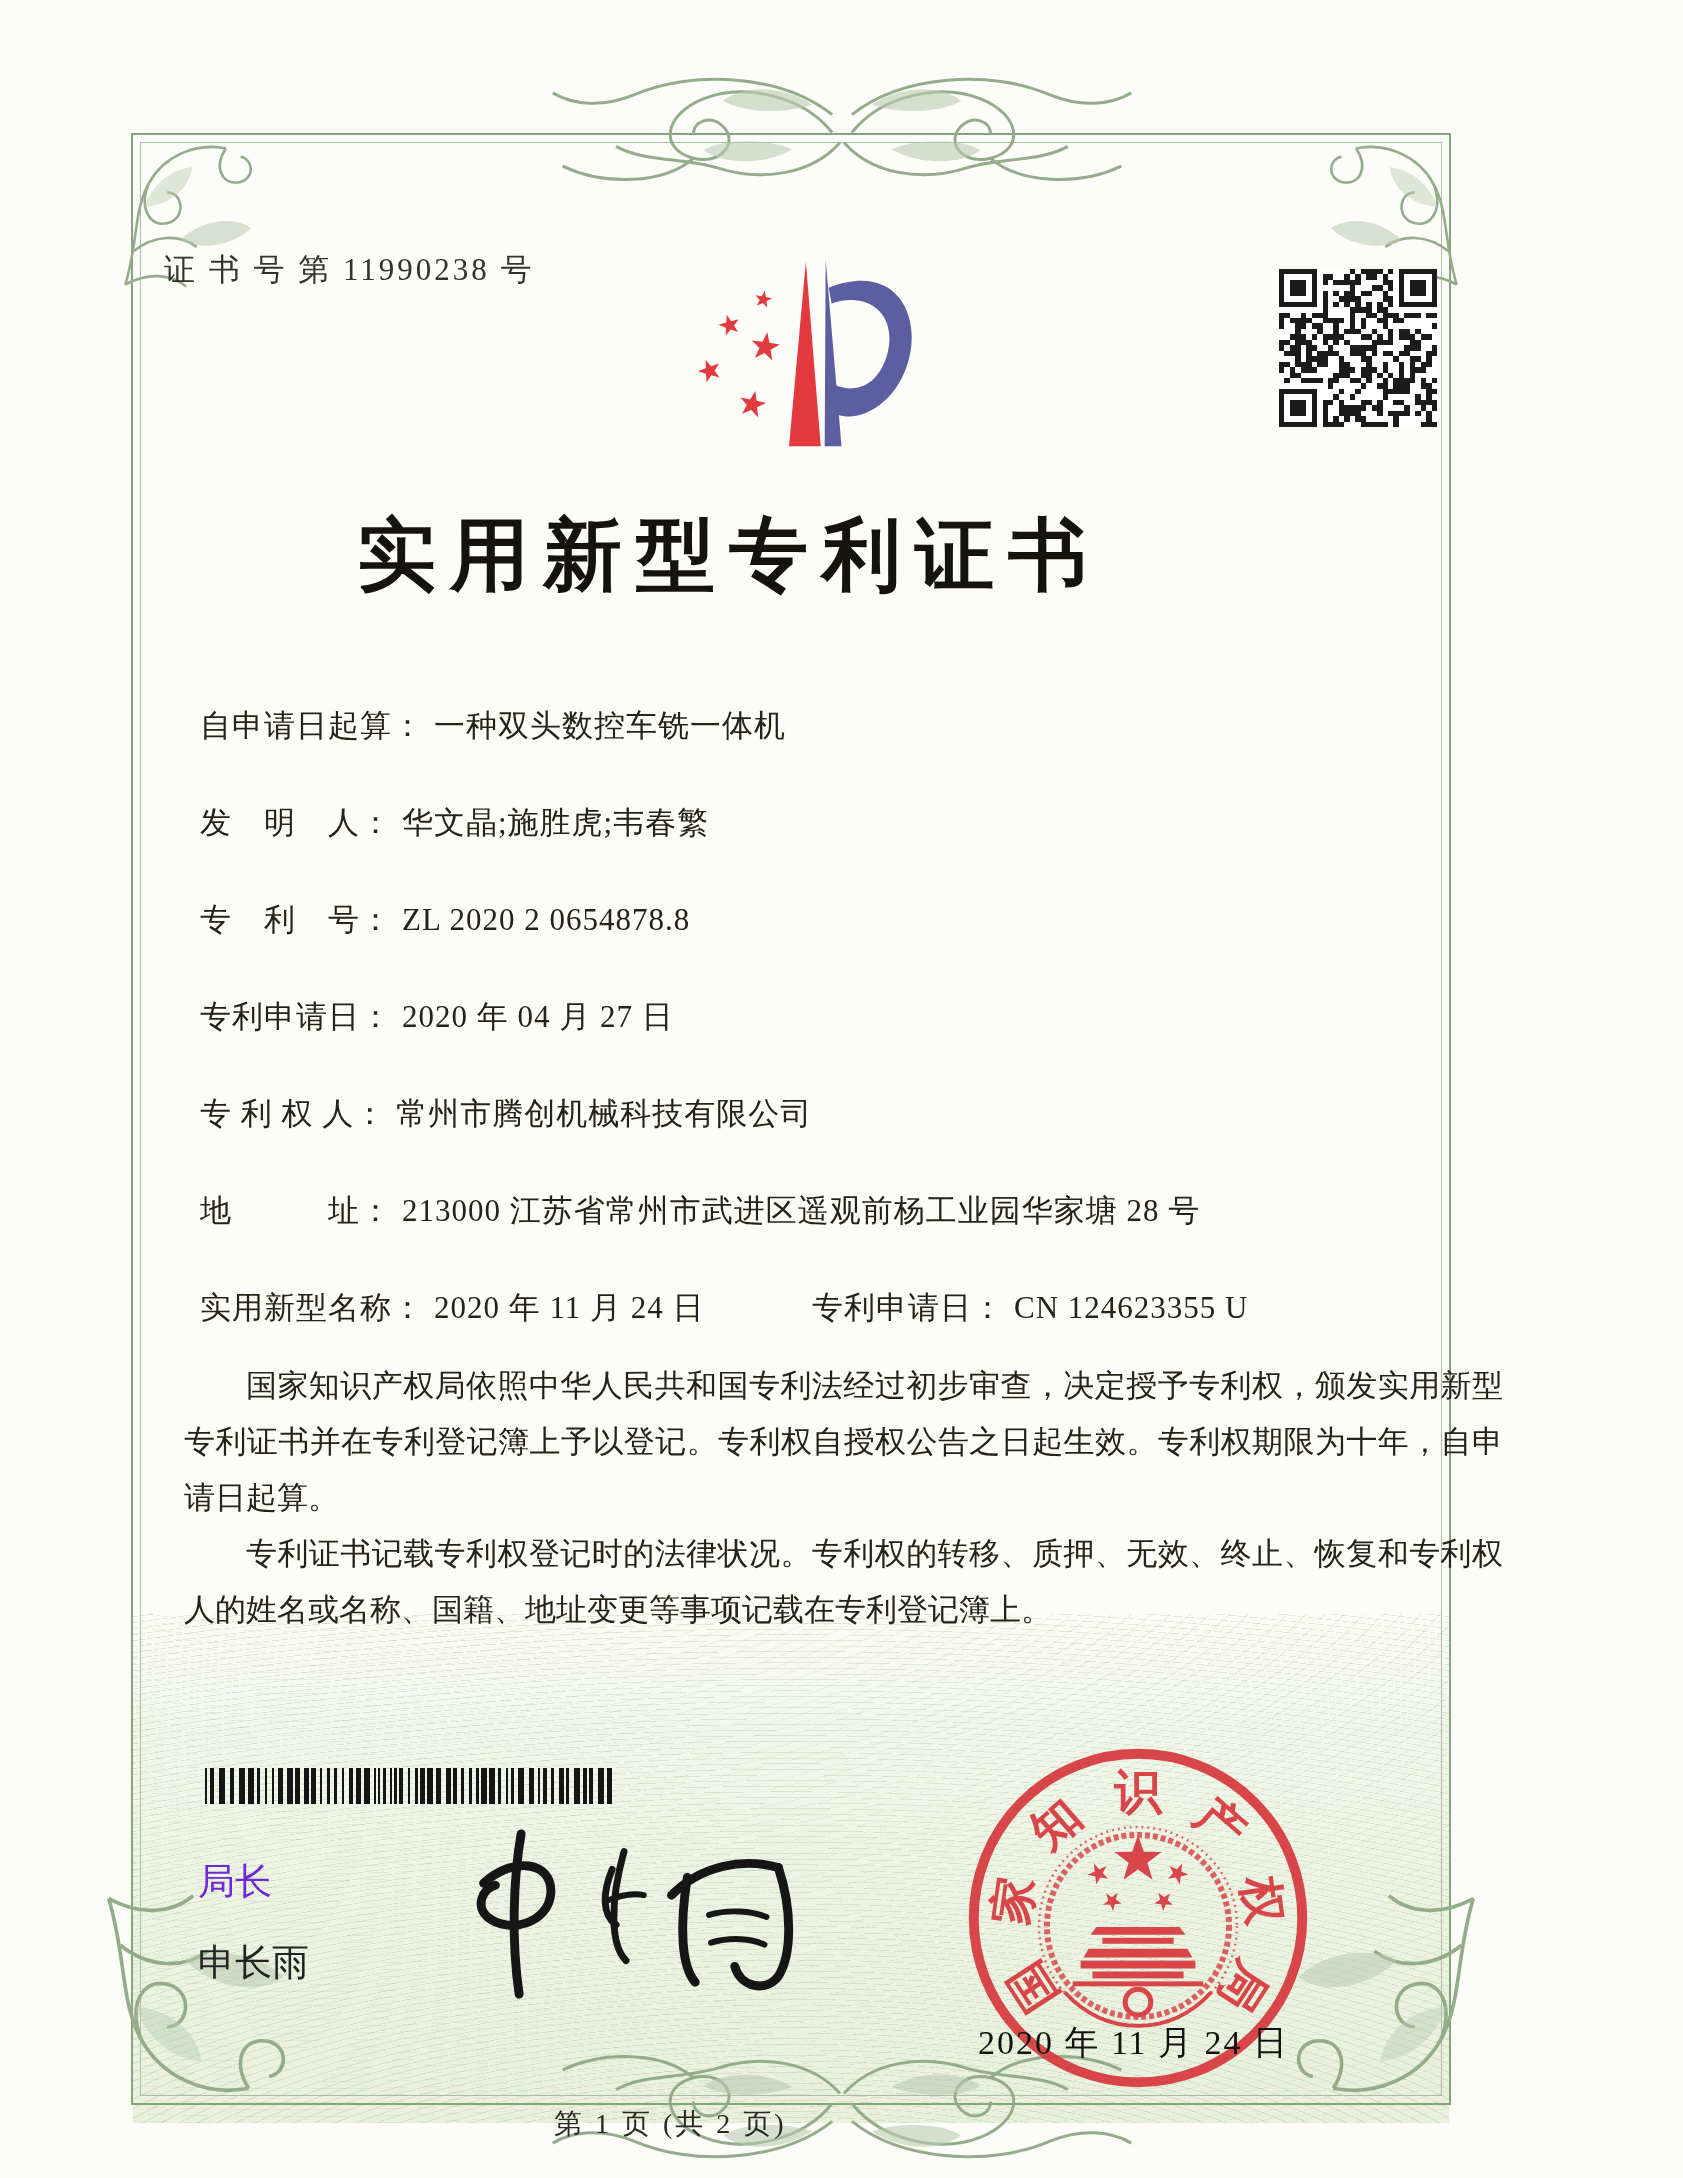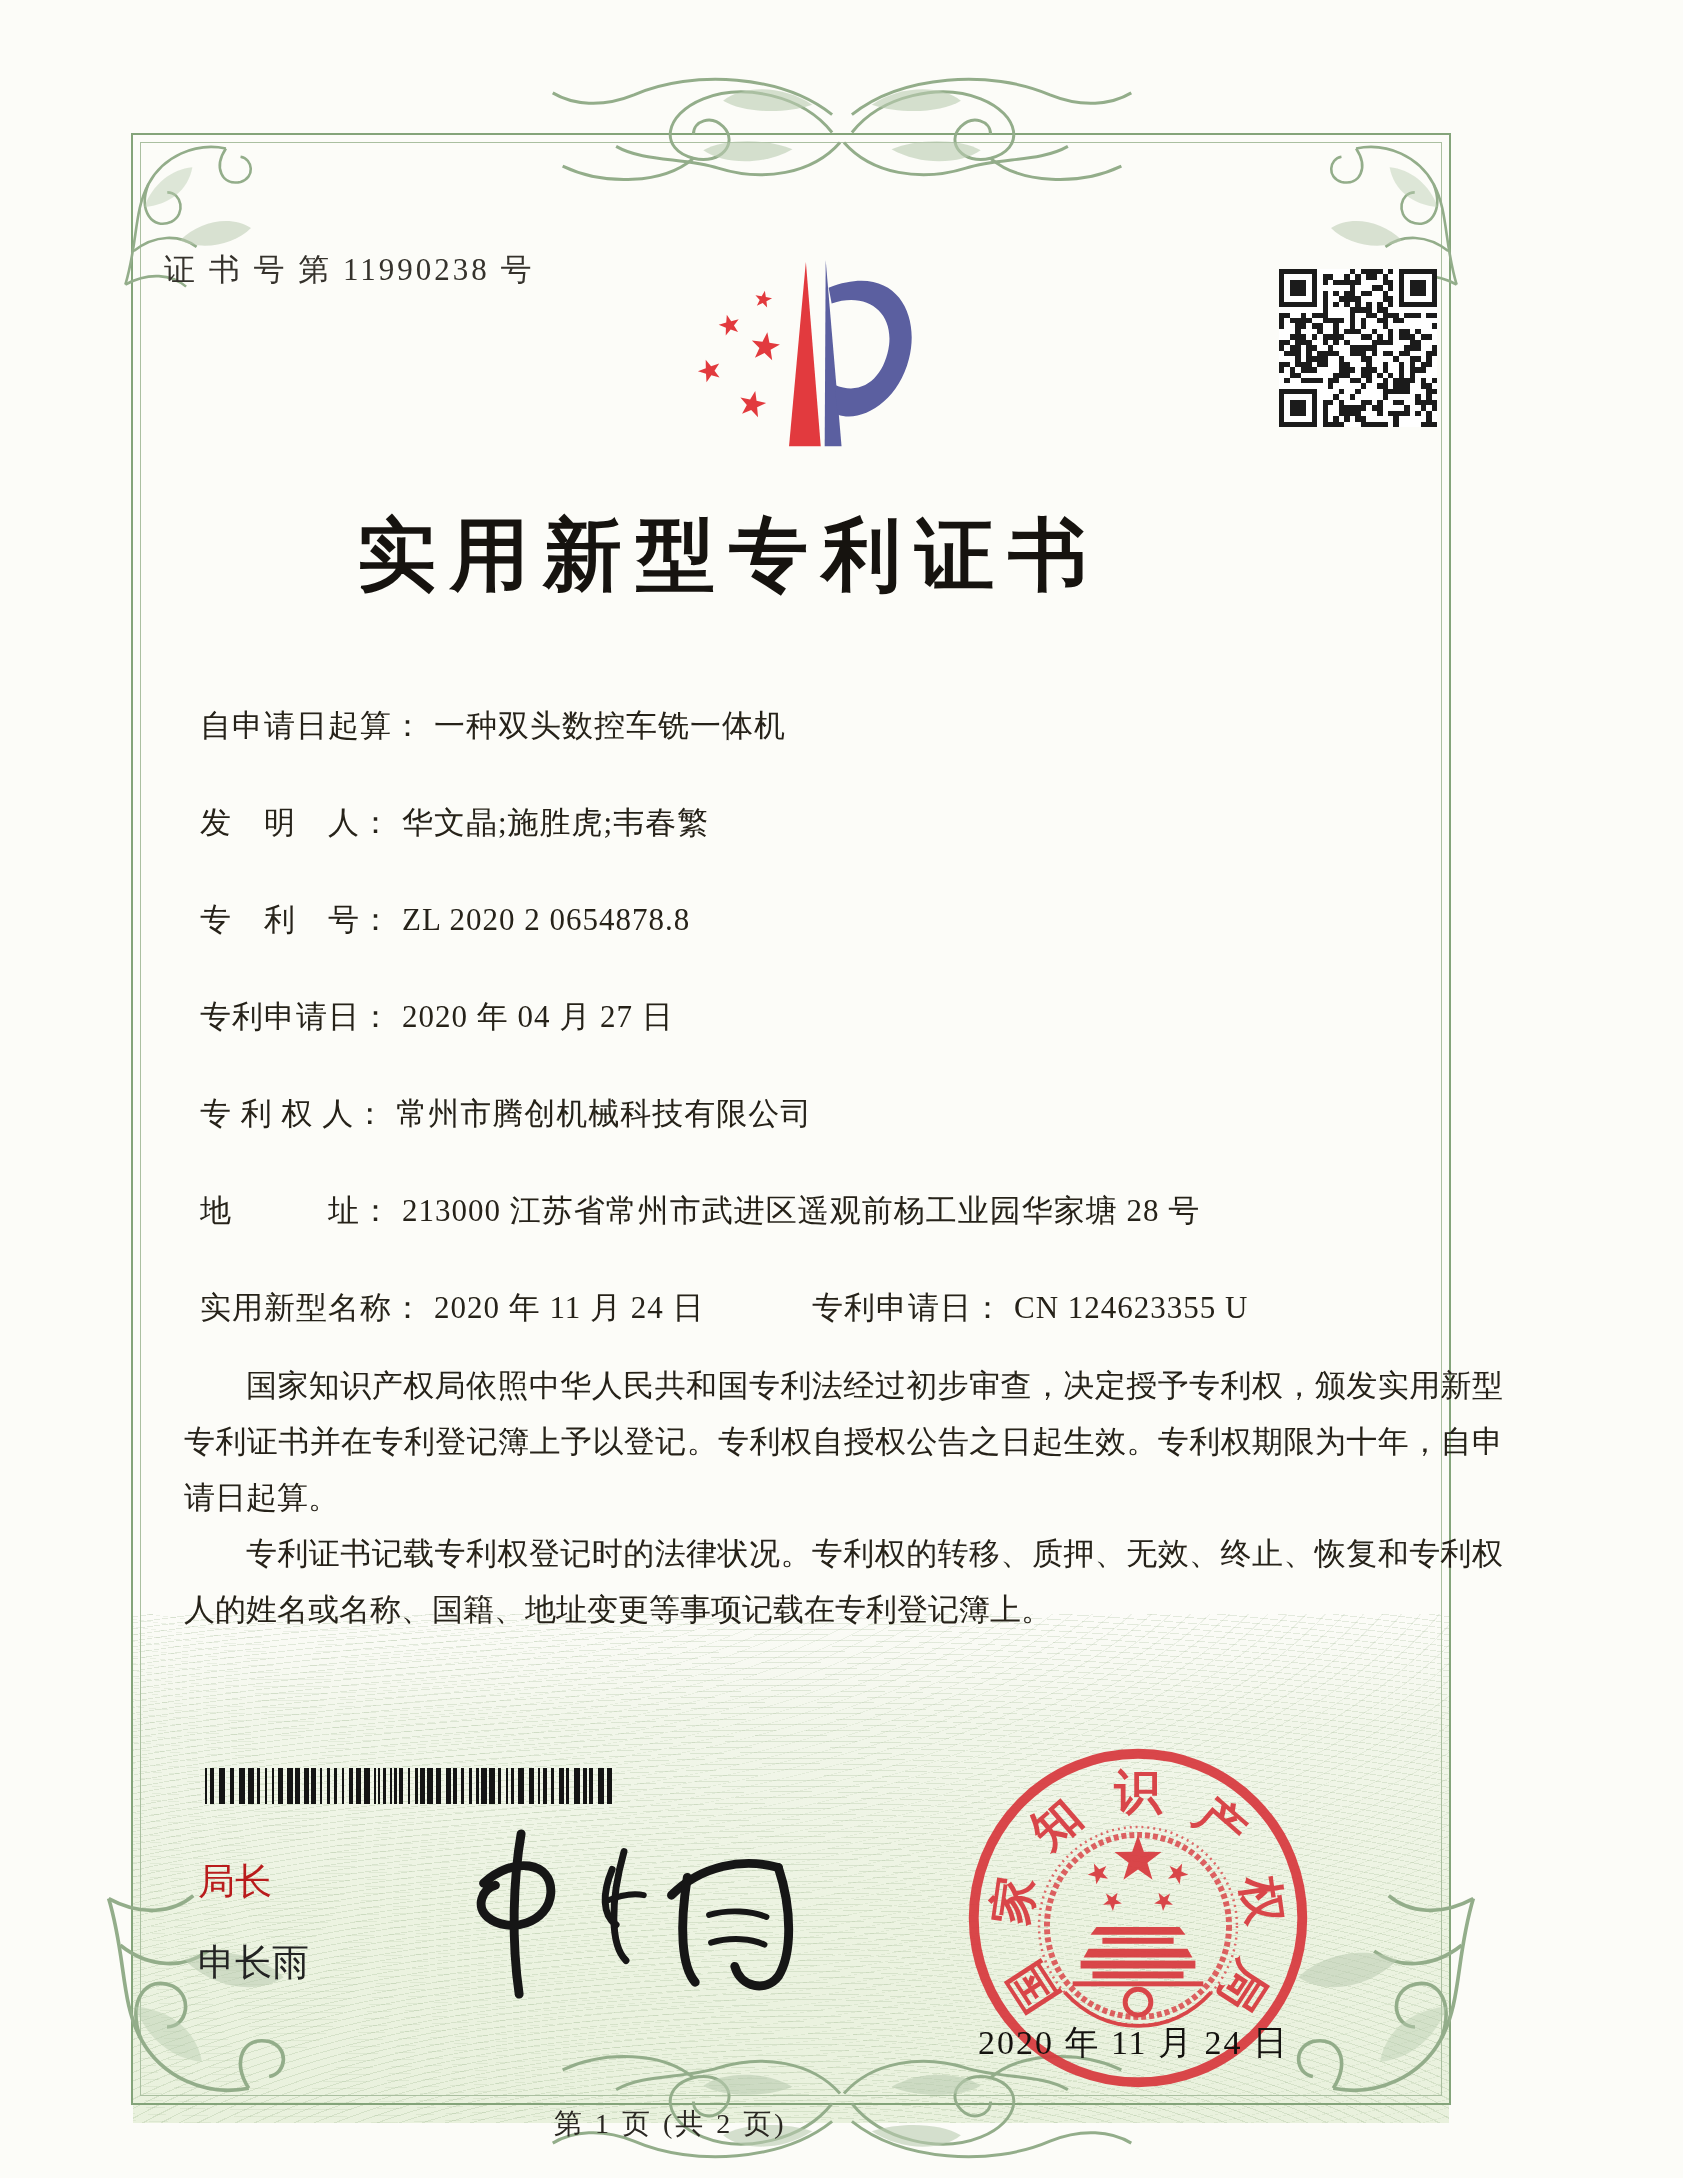--- a/index.html
+++ b/index.html
@@ -33,21 +33,21 @@
   
   .frow{left:200px;font-size:31px;white-space:nowrap;z-index:3;color:#262219;}
   .flabel{letter-spacing:1px;}
   .fvalue{margin-left:10px;letter-spacing:1px;}
   .frow2{left:812px;}
   
   .bodytext{left:184px;top:1358px;width:1319px;z-index:3;}
   .bodytext p{margin:0;font-size:31px;line-height:56px;text-indent:2em;text-align:justify;color:#262219;}
   
   .barcode{left:203px;top:1768px;z-index:3;}
-  .sig-title{left:198px;top:1857px;font-size:37px;font-family:"Liberation Sans","DejaVu Sans",sans-serif;color:#b91c1c;z-index:3;}
+  .sig-title{left:198px;top:1857px;font-size:37px;font-family:"Liberation Sans","DejaVu Sans",sans-serif;color:#6d28d9;z-index:3;}
   .sig-name{left:198px;top:1938px;font-size:37px;font-family:"Liberation Sans","DejaVu Sans",sans-serif;color:#232323;z-index:3;}
   .signature{left:426px;top:1820px;z-index:3;}
   .seal{left:948px;top:1723px;z-index:4;}
   .seal-char{font-size:48px;font-weight:700;fill:#d8383d;text-anchor:middle;dominant-baseline:central;font-family:"Liberation Serif",serif;}
   .seal-date{left:970px;top:2020px;width:327px;text-align:center;font-size:34px;letter-spacing:2px;color:#14120f;z-index:5;}
   .footer{left:554px;top:2105px;width:337px;text-align:left;font-size:28px;letter-spacing:3px;color:#2a2722;z-index:3;}
 </style>
 </head>
 <body>
 

